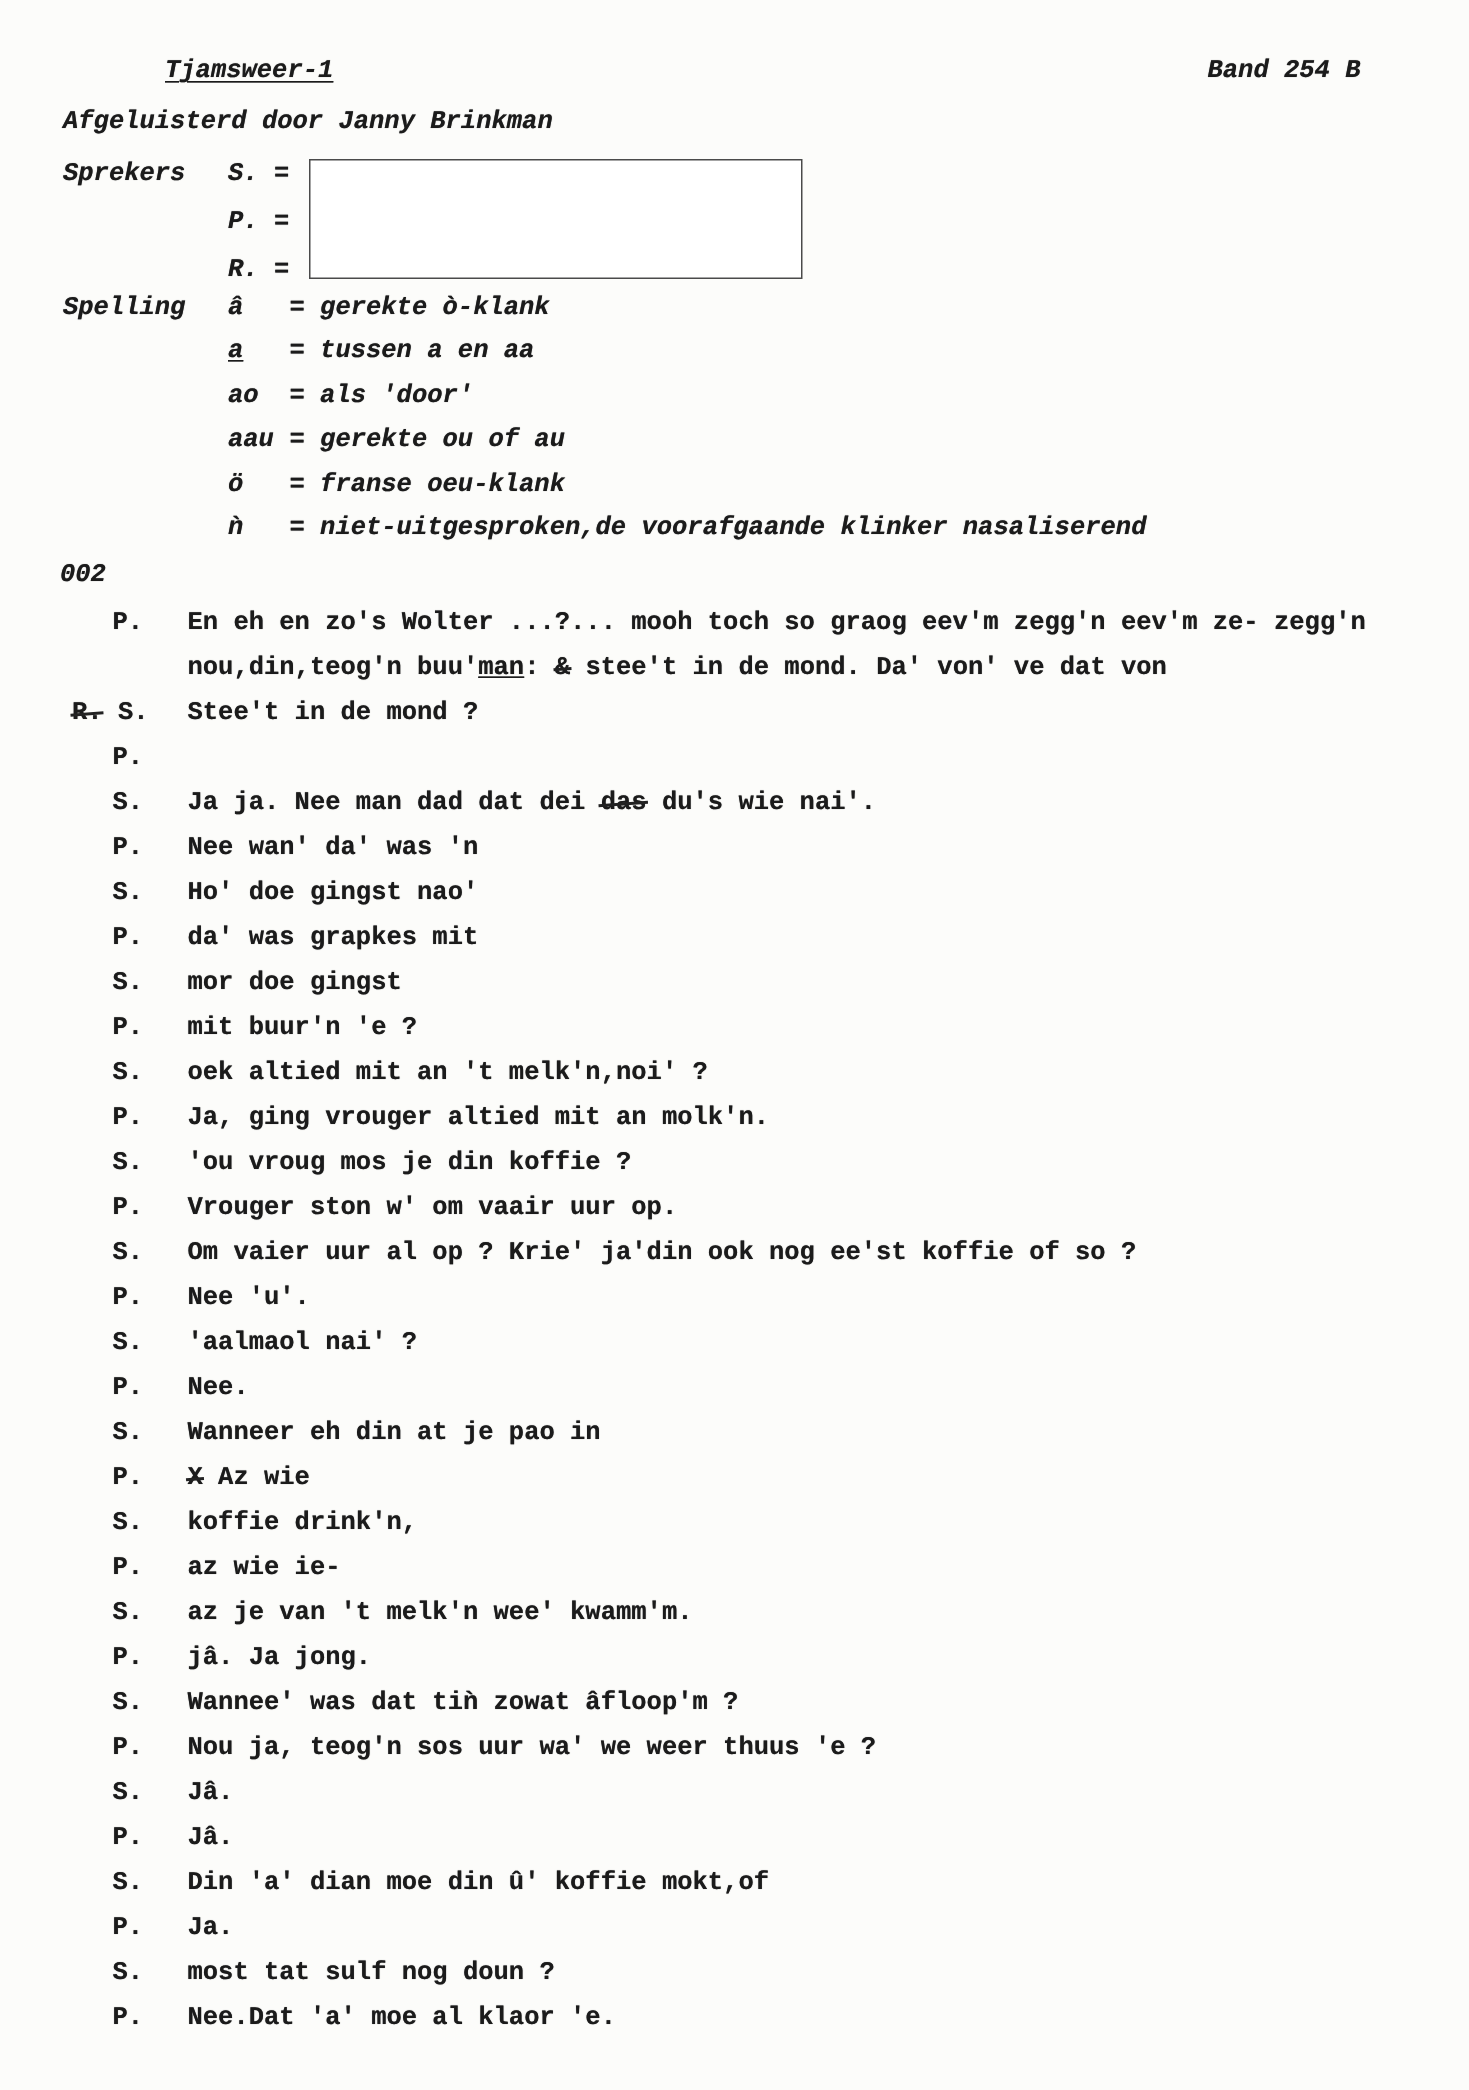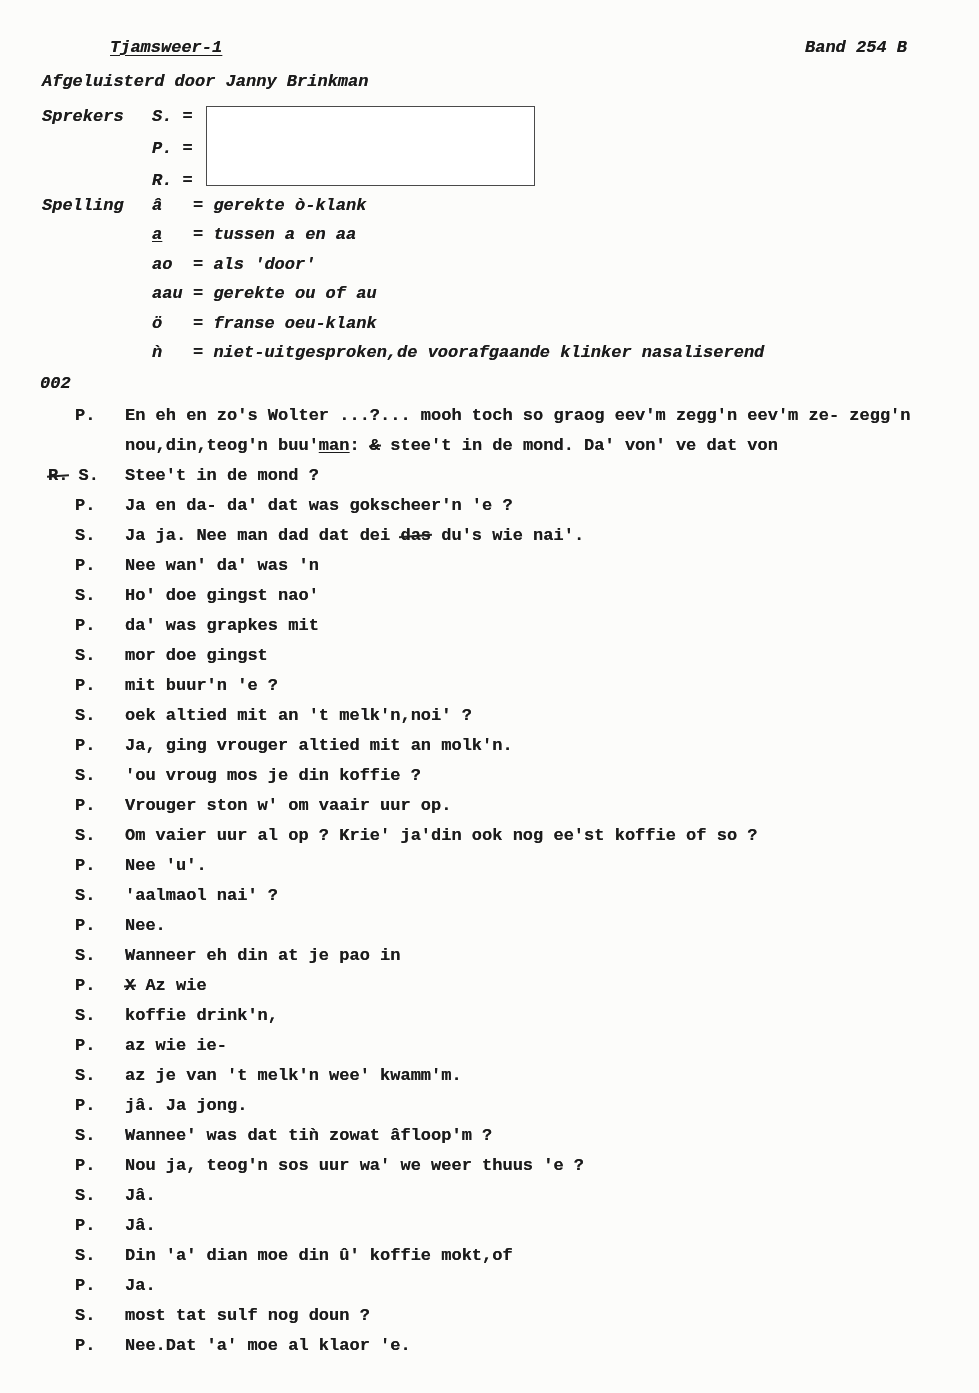--- a/index.html
+++ b/index.html
@@ -56,21 +56,20 @@
     <div class="dlg-row" style="top: 436px; text-align: right;">
       <span class="dlg-spk"></span>
       <span class="dlg-txt"><span>nou,din,teog'n buu'</span><span class="u">man</span><span>: </span><span class="strike">&amp;</span><span> stee't in de mond. Da' von' ve dat von</span></span>
     </div>
     <div class="dlg-row" style="top: 466px;">
       <span class="dlg-spk" style="left: 48px;"><span class="strike">R.</span><span> S.</span></span>
       <span class="dlg-txt"><span>Stee't in de mond ?</span></span>
     </div>
     <div class="dlg-row" style="top: 496px;">
       <span class="dlg-spk"><span>P.</span></span>
-      <span class="dlg-txt"><span>Ja en da- da' dat was gokscheer'n 'e ?</span></span>
     </div>
     <div class="dlg-row" style="top: 526px;">
       <span class="dlg-spk"><span>S.</span></span>
       <span class="dlg-txt"><span>Ja ja. Nee man dad dat dei </span><span class="strike">das</span><span> du's wie nai'.</span></span>
     </div>
     <div class="dlg-row" style="top: 556px;">
       <span class="dlg-spk"><span>P.</span></span>
       <span class="dlg-txt"><span>Nee wan' da' was 'n</span></span>
     </div>
     <div class="dlg-row" style="top: 586px;">

